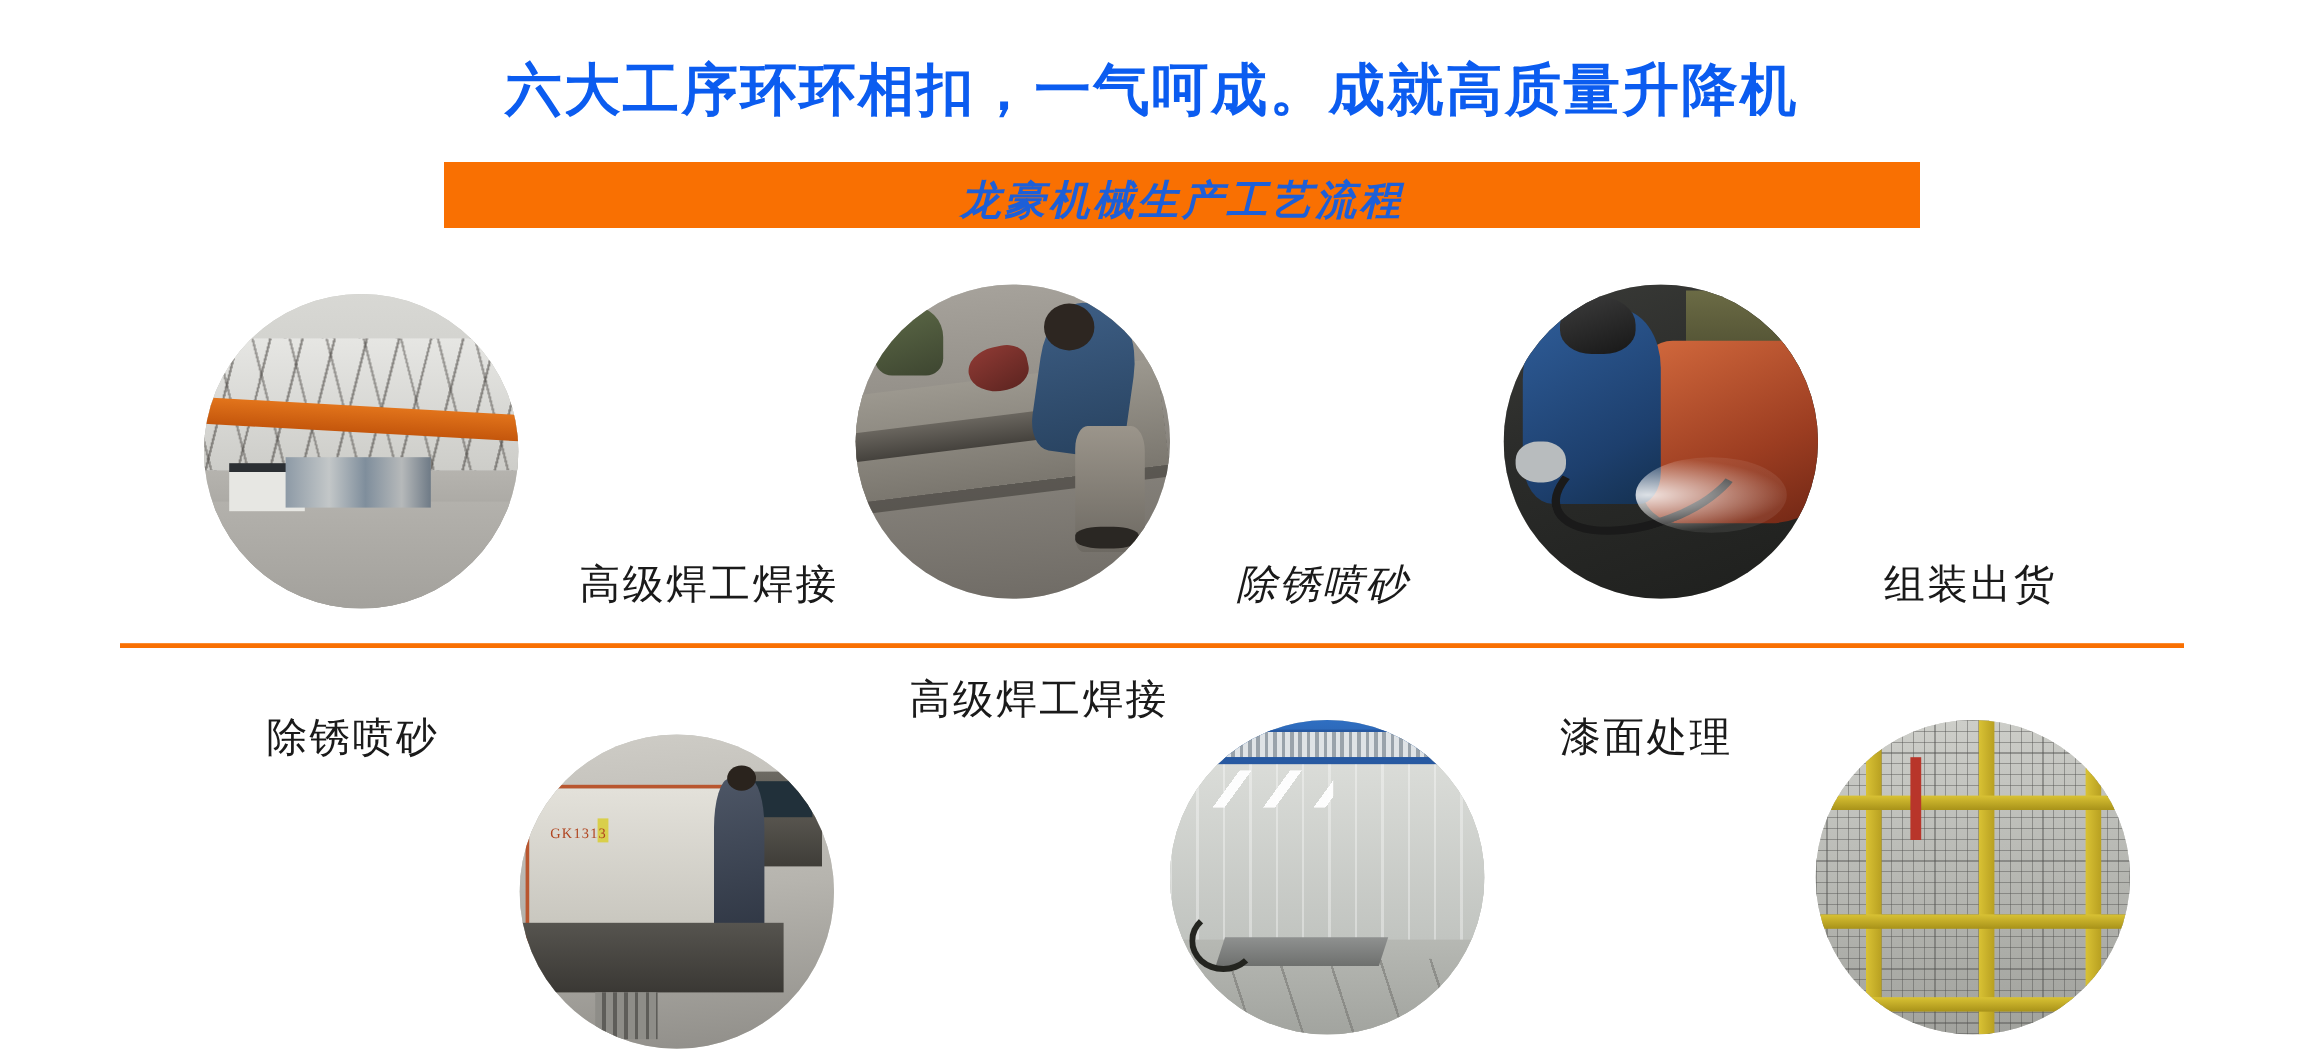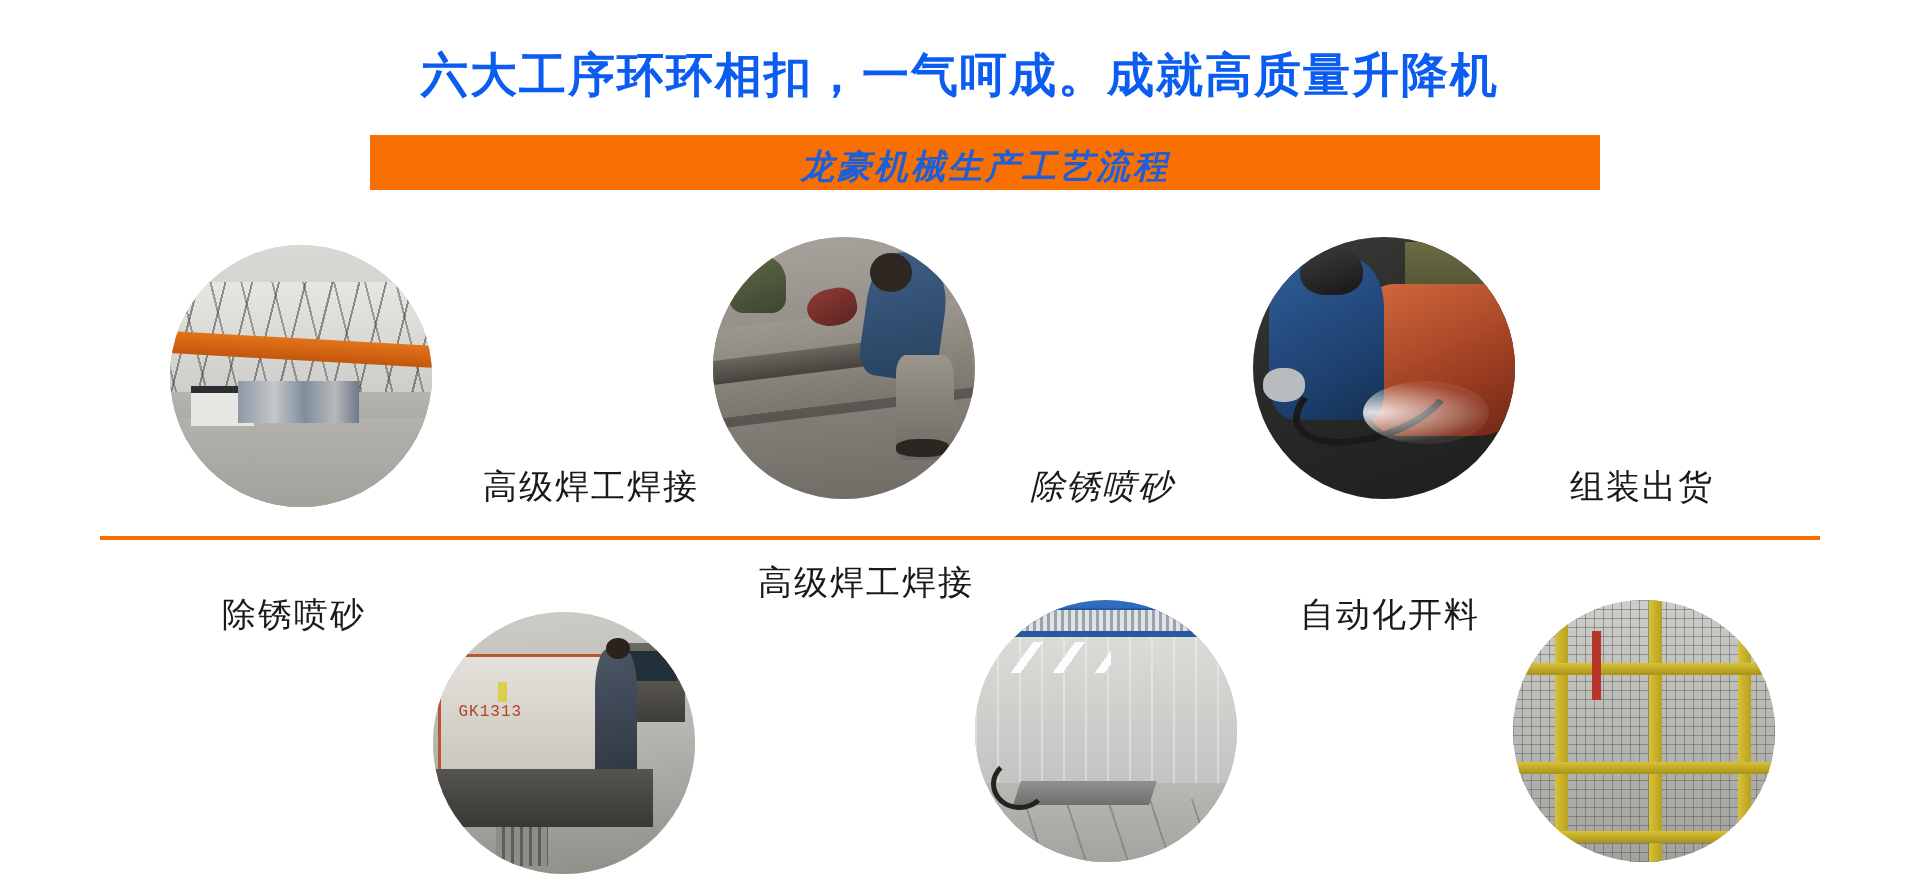--- a/index.html
+++ b/index.html
@@ -206,22 +206,22 @@
   }
   .ph-cnc .panel{
     position:absolute;right:4%;top:12%;width:24%;height:30%;
     background:linear-gradient(180deg,#6d6a63,#3f3d38);
   }
   .ph-cnc .panel::after{
     content:"";position:absolute;left:12%;top:10%;width:76%;height:38%;
     background:#21303a;
   }
   .ph-cnc .lbl{
-    position:absolute;left:10%;top:24%;color:#b0441f;font-size:16px;
-    font-family:Liberation Mono, monospace;letter-spacing:1px;margin-top:16px;
+    position:absolute;left:10%;top:24%;color:#b0441f;font-size:12px;
+    font-family:Liberation Serif, serif;letter-spacing:1px;
   }
   .ph-cnc .op{
     position:absolute;right:22%;top:14%;width:16%;height:52%;
     background:linear-gradient(170deg,#4d5666,#2e3542);
     border-radius:30% 30% 12% 12%;
   }
   .ph-cnc .ophead{
     position:absolute;right:25%;top:10%;width:9%;height:8%;
     background:#2a231d;border-radius:50%;
   }
@@ -361,13 +361,13 @@
 <div class="step-label" style="left:483px;top:464px;">高级焊工焊接</div>
 
 <div class="step-label" style="left:1030px;top:464px;font-style:italic;">除锈喷砂</div>
 
 <div class="step-label" style="left:1570px;top:464px;">组装出货</div>
 
 <div class="step-label" style="left:222px;top:592px;">除锈喷砂</div>
 
 <div class="step-label" style="left:758px;top:560px;">高级焊工焊接</div>
 
-<div class="step-label" style="left:1300px;top:592px;">自动化开料</div>
+<div class="step-label" style="left:1300px;top:592px;">漆面处理</div>
 
 </body></html>

